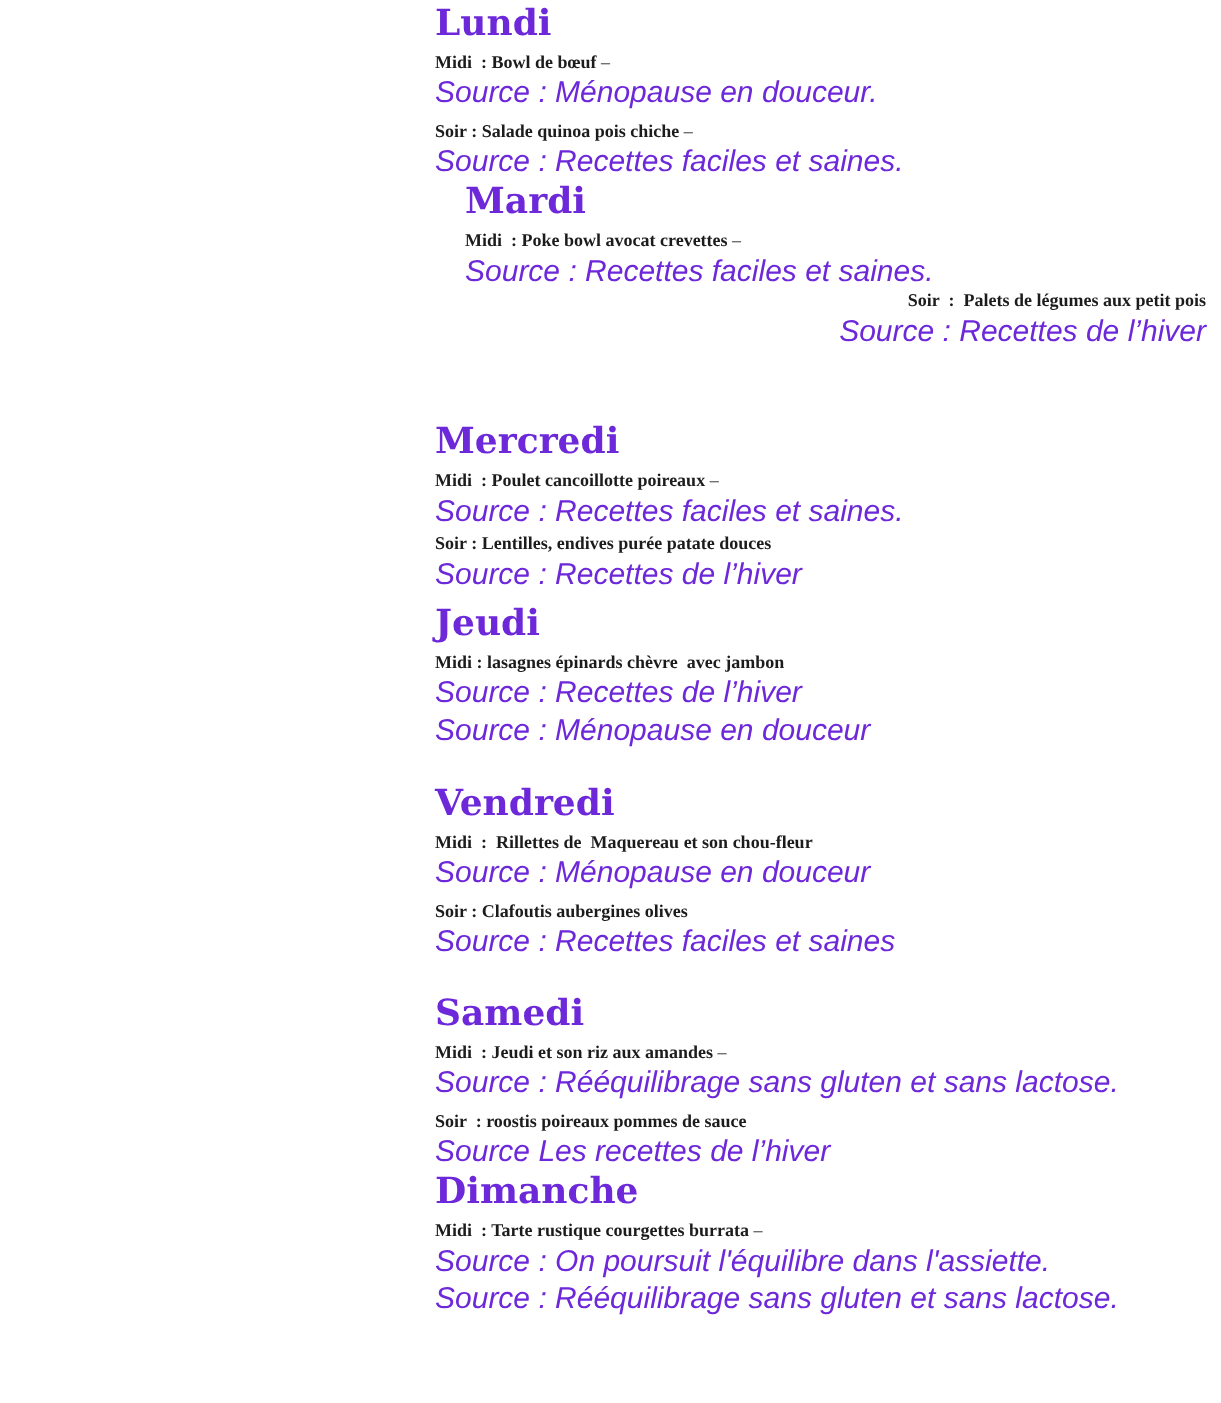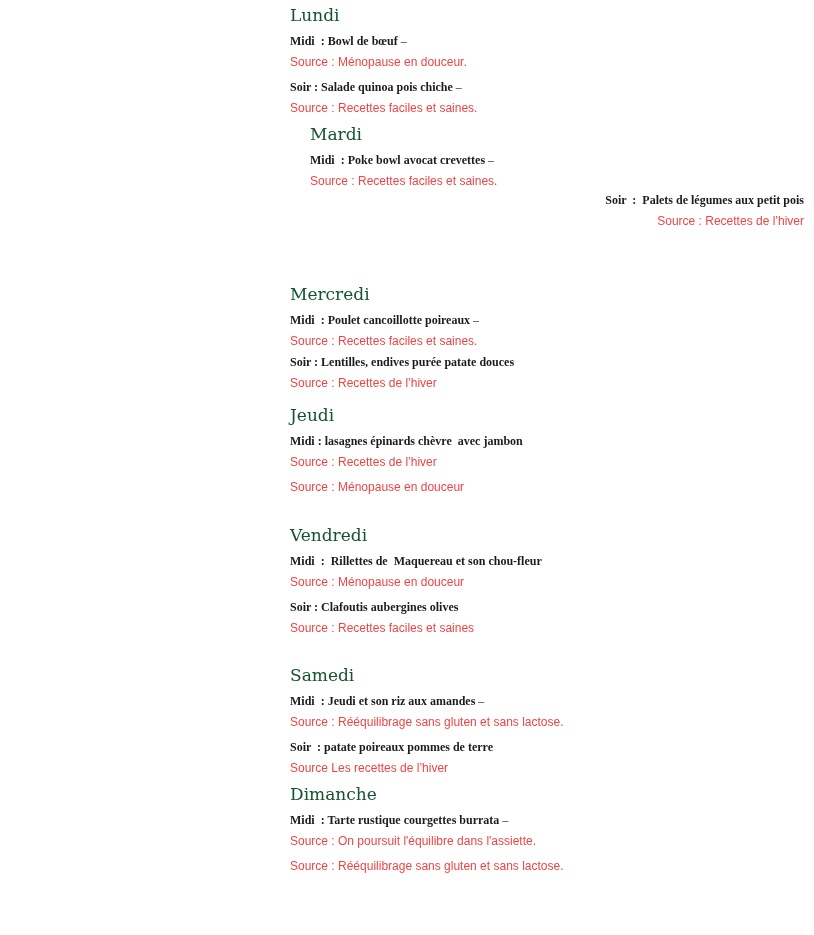--- a/index.html
+++ b/index.html
@@ -16,24 +16,24 @@
   }
   .doc {
     position: absolute;
     left: 290px;
     top: 2px;
     width: 514px;
   }
   .day-section { margin: 0; }
   .day-heading {
     font-family: "DejaVu Serif", "Liberation Serif", serif;
-    font-weight: 400;
-    font-size: 17px;
+    font-weight: 700;
+    font-size: 24px;
     line-height: 26px;
-    color: #14532d;
+    color: #6d28d9;
     margin: 0 0 3px 0;
     white-space: pre-wrap;
   }
   .entry { margin: 0; }
   .entry + .entry { margin-top: 4px; }
   .meal-line {
     font-family: Liberation Serif, serif;
     font-weight: 700;
     font-size: 12px;
     line-height: 21px;
@@ -41,24 +41,25 @@
     margin: 0;
     white-space: pre-wrap;
   }
   .meal-suffix {
     font-weight: 400;
     color: #1c1c1c;
     white-space: pre-wrap;
   }
   .source-line {
     font-family: "Liberation Sans", sans-serif;
+    font-style: italic;
     font-weight: 400;
-    font-size: 12px;
+    font-size: 20px;
     line-height: 21px;
-    color: #ef4444;
+    color: #6d28d9;
     margin: 0;
     white-space: pre-wrap;
   }
   
   .sec-0 { margin-top: 0; }
   .sec-1 { margin-top: 2px; margin-left: 20px; }
   .sec-2 { margin-top: 49px; }
   .sec-3 { margin-top: 8px; }
   .sec-4 { margin-top: 24px; }
   .sec-5 { margin-top: 23px; }
@@ -130,21 +131,21 @@
     </div>
   </section>
 
   <section class="day-section sec-5">
     <h2 class="day-heading">Samedi</h2>
     <div class="entry">
       <p class="meal-line"><span>Midi  : Jeudi et son riz aux amandes</span><span class="meal-suffix"> –</span></p>
       <p class="source-line">Source : Rééquilibrage sans gluten et sans lactose.</p>
     </div>
     <div class="entry">
-      <p class="meal-line"><span>Soir  : patate poireaux pommes de terre</span><span class="meal-suffix"></span></p>
+      <p class="meal-line"><span>Soir  : roostis poireaux pommes de sauce</span><span class="meal-suffix"></span></p>
       <p class="source-line">Source Les recettes de l’hiver</p>
     </div>
   </section>
 
   <section class="day-section sec-6">
     <h2 class="day-heading">Dimanche</h2>
     <div class="entry">
       <p class="meal-line"><span>Midi  : Tarte rustique courgettes burrata</span><span class="meal-suffix"> –</span></p>
       <p class="source-line">Source : On poursuit l'équilibre dans l'assiette.</p>
     </div>

